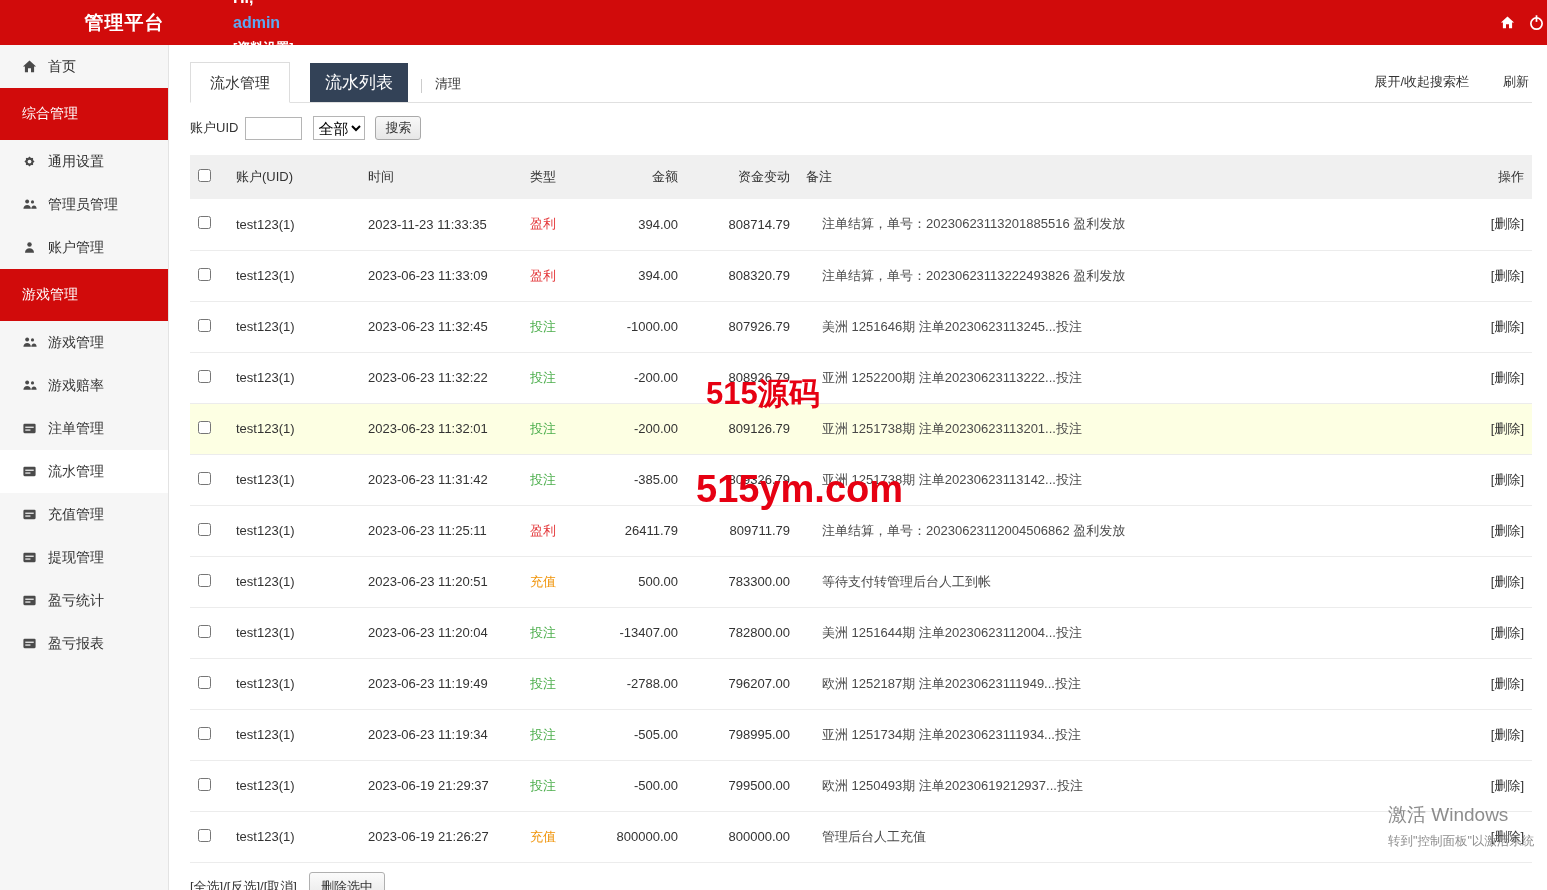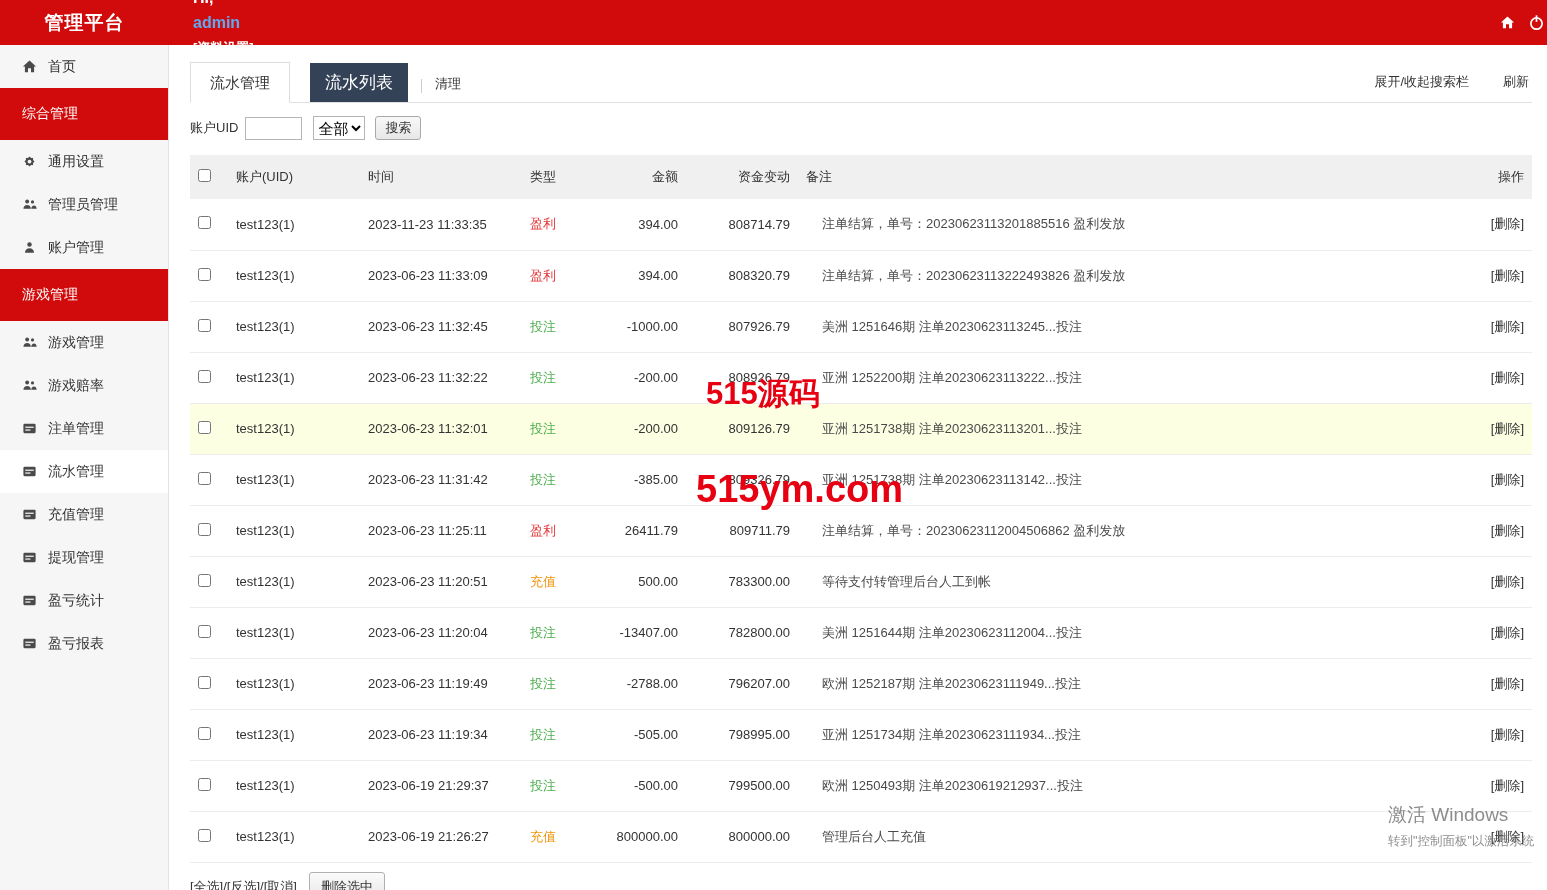--- a/index.html
+++ b/index.html
@@ -2,21 +2,21 @@
 <html style="--header-red: #d10b0b; --tab-dark: #334257; --admin-blue: #5da9f2; --type-profit: #e4393c; --type-bet: #4cae4c; --type-recharge: #f0940a; --row-highlight: #fdffe3; --watermark-red: #e60012;"><head>
 <meta charset="utf-8">
 <style>
   * { margin:0; padding:0; box-sizing:border-box; }
   html,body { width:1547px; height:890px; overflow:hidden; background:#fff;
     font-family:"Liberation Sans","DejaVu Sans",sans-serif; color:#333; }
   body { position:relative; }
 
   
   .topbar { position:absolute; top:0; left:0; width:100%; height:45px;
-    background:var(--header-red,#d10b0b); display:flex; align-items:center; z-index:20; }
+    background:var(--header-red,#d10b0b); display:flex; align-items:center; z-index:20;padding-left:40px; }
   .brand { width:169px; text-align:center; color:#fff; font-size:19px; font-weight:bold; letter-spacing:1px; }
   .greeting { display:flex; align-items:baseline; gap:7px; margin-left:24px; color:#fff;flex-direction:column; }
   .greeting .hi { font-size:16px; font-weight:bold; }
   .greeting .admin { font-size:16px; font-weight:bold; color:var(--admin-blue,#5da9f2); }
   .greeting .profile { font-size:13px; font-weight:bold; cursor:pointer; }
   .top-icons { margin-left:auto; display:flex; align-items:center; gap:13px; color:#fff; padding-right:2px; }
   .top-icons .ticon { display:inline-flex; cursor:pointer; }
 
   
   .sidebar { position:absolute; top:45px; left:0; width:169px; bottom:0;

